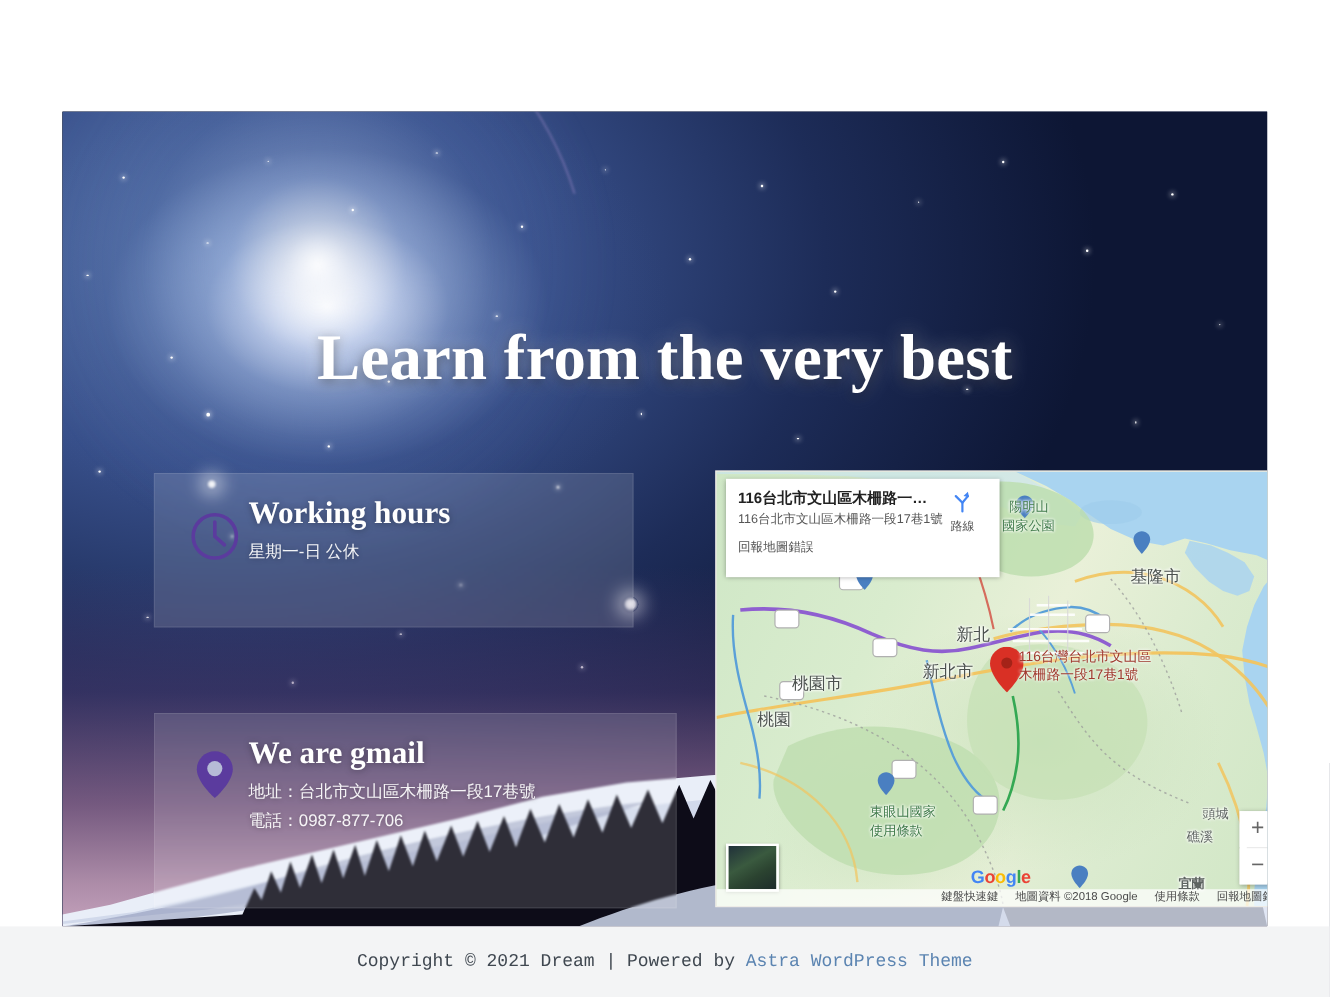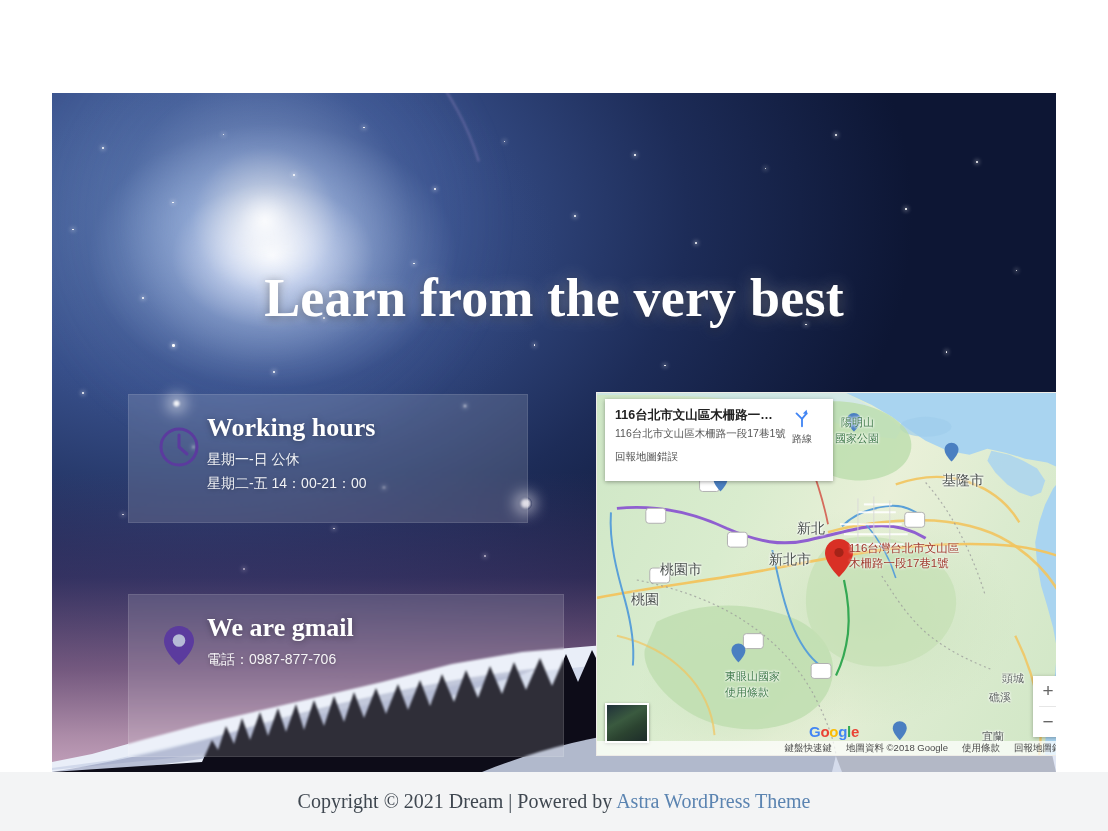--- a/index.html
+++ b/index.html
@@ -219,22 +219,22 @@
     padding-right:8px; overflow:hidden;
   }
 
   
   .footer {
     position:absolute; left:0; right:0; top:772px; height:59px;
     background:#f3f4f5;
     display:flex; align-items:center; justify-content:center;
   }
   .footer-text {
-    font-family:Liberation Serif, serif;
-    font-size:20px; color:#3f4750;
+    font-family:Liberation Mono, monospace;
+    font-size:15px; color:#3f4750;
   }
   .footer-text a { color:#5b84b1; text-decoration:none; }
 </style>
 </head>
 <body>
 
 <div class="page">
 
   <div class="hero">
     <div class="sky-base"></div>
@@ -302,33 +302,33 @@
     <div class="card" id="card-hours">
       <div class="card-icon">
         <svg viewBox="0 0 48 48" fill="none">
           <circle cx="24" cy="24" r="18" stroke="#5b3b9e" stroke-width="3"></circle>
           <path d="M24 12 L24 24 L32 31" stroke="#5b3b9e" stroke-width="3" stroke-linecap="round" stroke-linejoin="round" fill="none"></path>
         </svg>
       </div>
       <div class="card-title">Working hours</div>
       <div class="card-lines">
         <div>星期一-日 公休</div>
-        <div>星期二-五 14：00-21：00</div>
       </div>
     </div>
 
     <div class="card" id="card-here">
       <div class="card-icon">
         <svg viewBox="0 0 48 48">
           <path d="M24 5 C15.7 5 9 11.7 9 20 C9 31 24 44 24 44 C24 44 39 31 39 20 C39 11.7 32.3 5 24 5 Z" fill="#5b3b9e"></path>
           <circle cx="24" cy="19.5" r="6.3" fill="#b6bbd6"></circle>
         </svg>
       </div>
       <div class="card-title">We are gmail</div>
       <div class="card-lines">
+        <div>地址：台北市文山區木柵路一段17巷號</div>
         <div>電話：0987-877-706</div>
       </div>
     </div>
 
     <div class="map">
       <div class="map-land"></div>
 
       <div class="map-sea">
         <svg viewBox="0 0 484 364" preserveAspectRatio="none">
           <path d="M250,0 L484,0 L484,72 L470,78 L452,70 L430,66 L410,60 L392,56 L374,62 L352,58 L330,48 L312,36 L296,24 L276,12 Z" fill="#a9d4f0"></path>
@@ -408,21 +408,21 @@
         <div class="map-label park" style="left:238px;top:38px;">國家公園</div>
         <div class="map-label city" style="left:345px;top:79px;">基隆市</div>
         <div class="map-label city" style="left:200px;top:127px;">新北</div>
         <div class="map-label city" style="left:172px;top:158px;">新北市</div>
         <div class="map-label city" style="left:63px;top:168px;">桃園市</div>
         <div class="map-label city" style="left:34px;top:198px;">桃園</div>
         <div class="map-label park" style="left:128px;top:276px;">東眼山國家</div>
         <div class="map-label park" style="left:128px;top:292px;">使用條款</div>
         <div class="map-label" style="left:405px;top:278px;">頭城</div>
         <div class="map-label" style="left:392px;top:297px;">礁溪</div>
-        <div class="map-label" style="left:385px;top:336px;">宜蘭</div>
+        <div class="map-label" style="left:385px;top:336px;font-weight:bold;">宜蘭</div>
       </div>
 
       <div class="map-marker">
         <svg width="28" height="38" viewBox="0 0 28 38">
           <path d="M14 0 C6.3 0 0 6.3 0 14 C0 24.5 14 38 14 38 C14 38 28 24.5 28 14 C28 6.3 21.7 0 14 0 Z" fill="#d93025"></path>
           <circle cx="14" cy="13.5" r="4.6" fill="#a52318"></circle>
         </svg>
       </div>
       <div class="marker-label">116台灣台北市文山區木柵路一段17巷1號</div>
 

